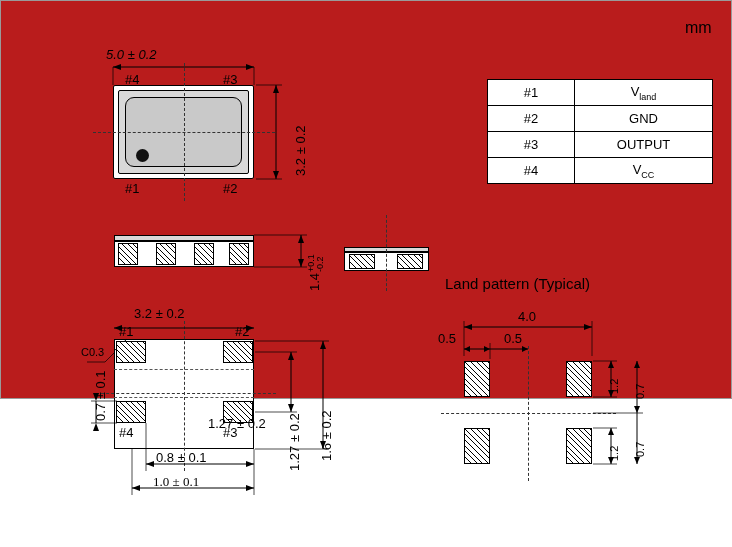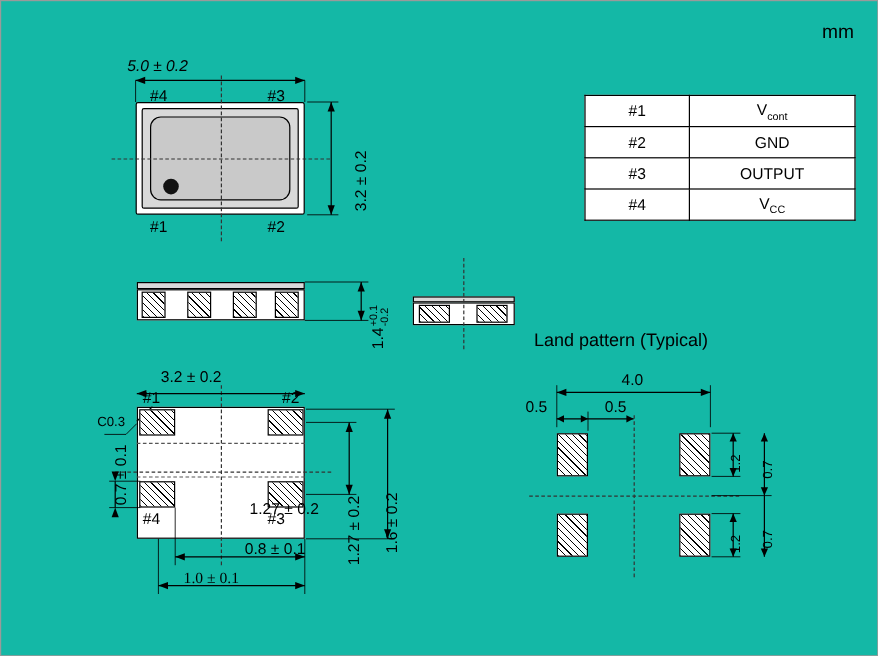--- a/index.html
+++ b/index.html
@@ -5,22 +5,22 @@
   html, body { margin:0; padding:0; }
   body {
     width:732px; height:547px;
     background:#ffffff;
     font-family:"Liberation Sans", sans-serif;
     color:#000;
     overflow:hidden;
   }
   #page {
     position:relative;
-    width:732px; height:547px;
-    background:#14b8a6;
+    width:732px; height:399px;
+    background:#b91c1c;
     border:1px solid #9a9a9a;
     box-sizing:border-box;
   }
   .abs { position:absolute; }
   .txt { position:absolute; white-space:nowrap; font-size:13px; }
   .txt.sm { font-size:11px; }
   .rot90 { transform-origin:0 0; transform:rotate(-90deg); }
 
   .dash-h {
     position:absolute; height:0;
@@ -183,31 +183,31 @@
     <line x1="254" y1="411" x2="296" y2="411" stroke="#000" stroke-width="0.7"></line>
 
     <line x1="322" y1="340" x2="322" y2="448" stroke="#000" stroke-width="1"></line>
     <polygon points="322,340 319,348 325,348" fill="#000"></polygon>
     <polygon points="322,448 319,440 325,440" fill="#000"></polygon>
     <line x1="254" y1="340" x2="328" y2="340" stroke="#000" stroke-width="0.7"></line>
     <line x1="254" y1="448" x2="328" y2="448" stroke="#000" stroke-width="0.7"></line>
   </svg>
 
   <div class="txt rot90" style="left:92px; top:420px;">0.7 ± 0.1</div>
-  <div class="txt" style="left:155px; top:449px;margin-left:48px;">0.8 ± 0.1</div>
+  <div class="txt" style="left:155px; top:449px;">0.8 ± 0.1</div>
   <div class="txt" style="left:152px; top:473px;font-family:Liberation Serif, serif;">1.0 ± 0.1</div>
   <div class="txt" style="left:207px; top:415px;">1.27 ± 0.2</div>
   <div class="txt rot90" style="left:286px; top:470px;">1.27 ± 0.2</div>
   <div class="txt rot90" style="left:318px; top:460px;">1.6 ± 0.2</div>
 
   <table class="tlc" style="left:486px; top:78px; width:226px;">
     <tbody>
         <tr>
       <td style="width:78px;">#1</td>
-      <td>V<span class="sub">cont</span></td>
+      <td>V<span class="sub">land</span></td>
     </tr>
     <tr>
       <td>#2</td>
       <td>GND</td>
     </tr>
     <tr>
       <td>#3</td>
       <td>OUTPUT</td>
     </tr>
     <tr>

